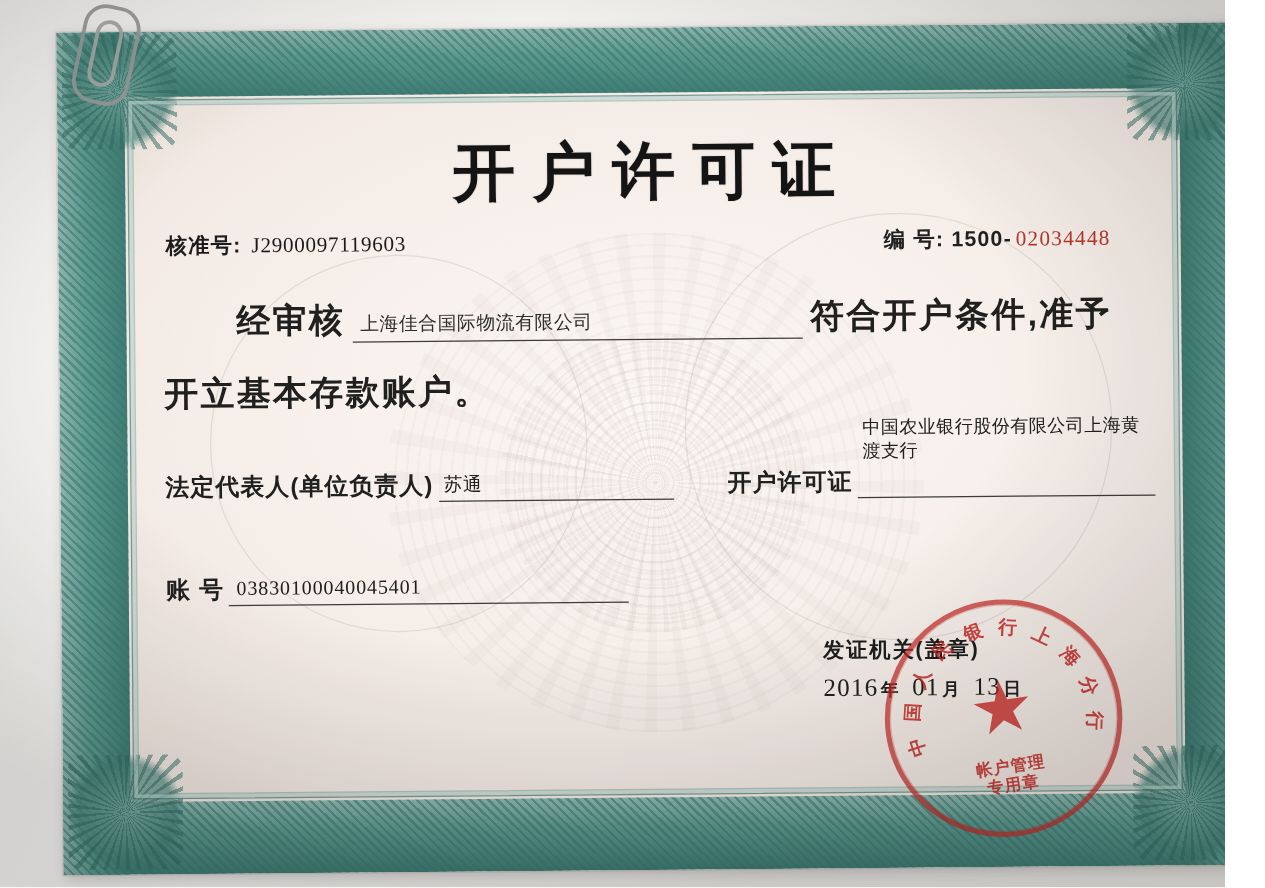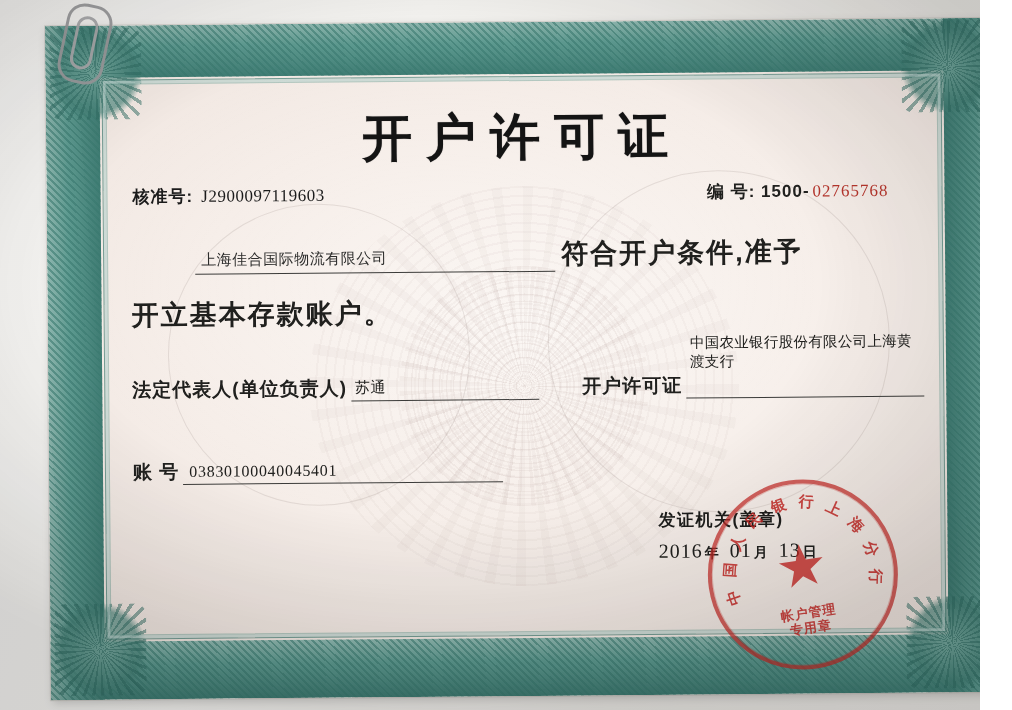--- a/index.html
+++ b/index.html
@@ -435,24 +435,25 @@
     <div class="content">
 
       <div class="doc-title">开户许可证</div>
 
       <div class="row-approval">
         <span>核准号:</span><span class="val">J2900097119603</span>
       </div>
 
       <div class="row-serial">
         <span>编 号:</span>
-        <span>1500-</span><span class="serial-num">02765768</span>
+        <span>1500-</span><span class="serial-num">02034448</span>
       </div>
 
       <div class="body-line1">
+        <span>经审核</span>
         <span class="fill-slot">
           <span class="filled">上海佳合国际物流有限公司</span>
         </span>
         <span>符合开户条件,准予</span>
       </div>
 
       <div class="body-line2">开立基本存款账户。</div>
 
       <div class="row-legal">
         <span>法定代表人(单位负责人)</span>

